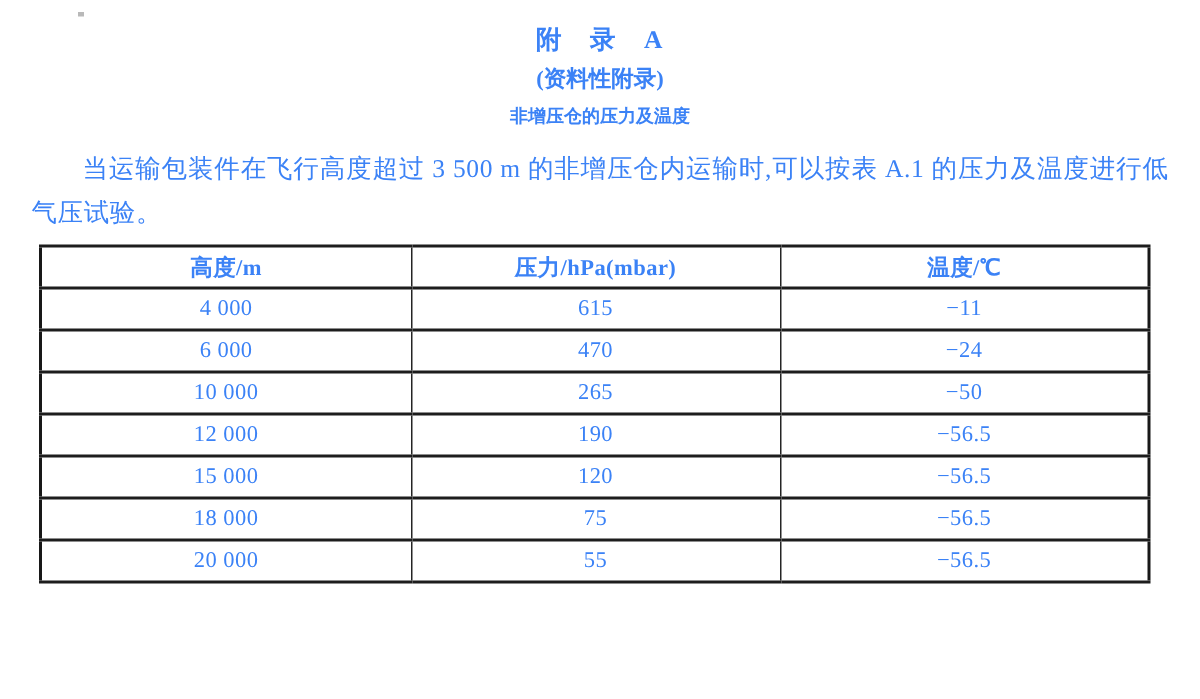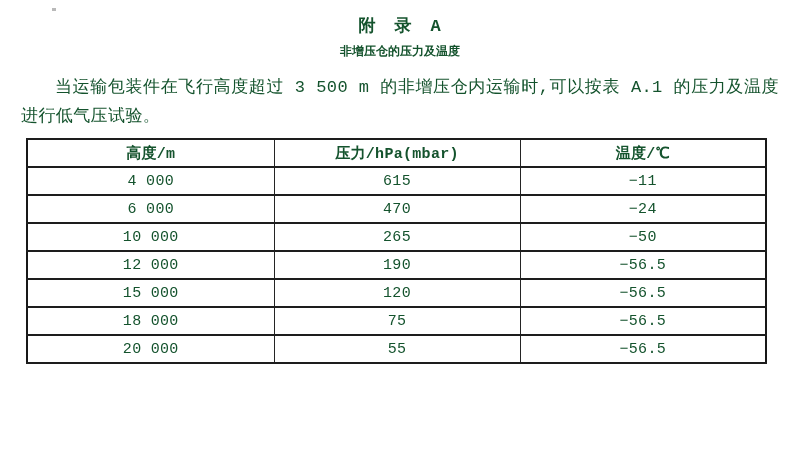--- a/index.html
+++ b/index.html
@@ -1,22 +1,22 @@
 <!DOCTYPE html>
 <html><head>
 <meta charset="utf-8">
 <style>
   html, body { margin: 0; padding: 0; background: #ffffff; }
   .page {
     position: relative;
     width: 800px;
     height: 466px;
     background: #ffffff;
-    color: #14532d;
-    font-family: Liberation Mono, monospace;
+    color: #3b82f6;
+    font-family: Liberation Serif, serif;
     overflow: hidden;
   }
   .speck {
     position: absolute;
     left: 52px; top: 8px;
     width: 4px; height: 3px;
     background: #b9b9b9;
   }
   .title {
     text-align: center;
@@ -79,20 +79,21 @@
   }
   table.env th { font-weight: bold; }
 </style>
 </head>
 <body>
 
 <div class="page">
   <div class="speck"></div>
 
   <div class="title">附　录　A</div>
+  <div class="subtitle">(资料性附录)</div>
   <div class="heading">非增压仓的压力及温度</div>
 
   <p class="para">当运输包装件在飞行高度超过 3 500 m 的非增压仓内运输时,可以按表 A.1 的压力及温度进行低气压试验。</p>
 
 
   <table class="env">
     <colgroup>
         <col class="c1">
         <col class="c2">
         <col class="c3">

